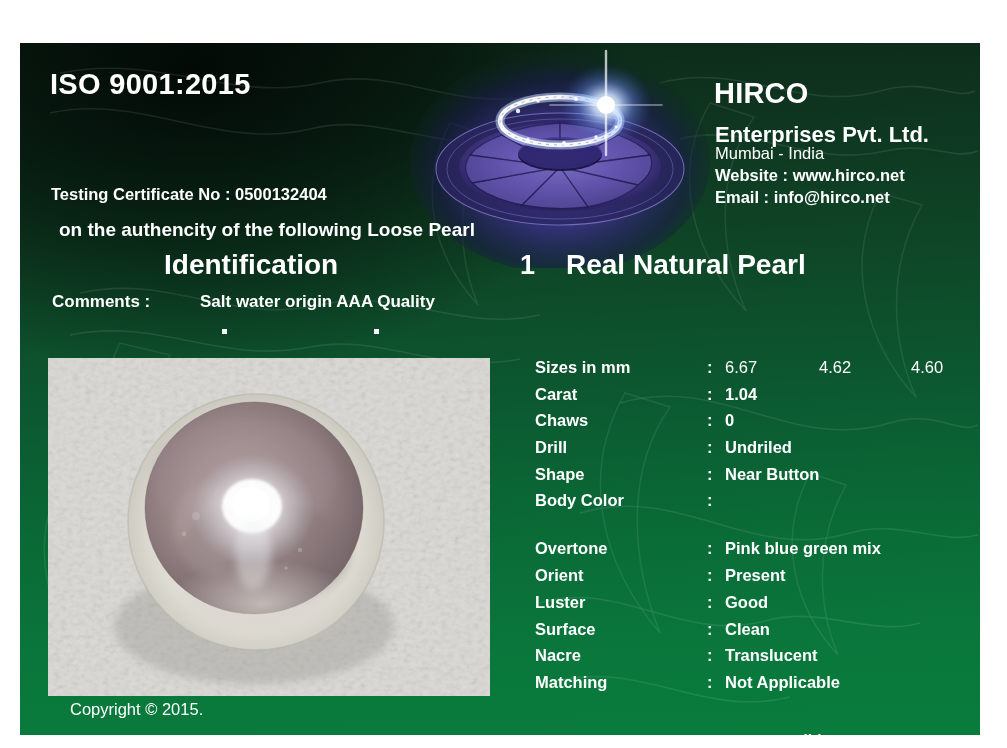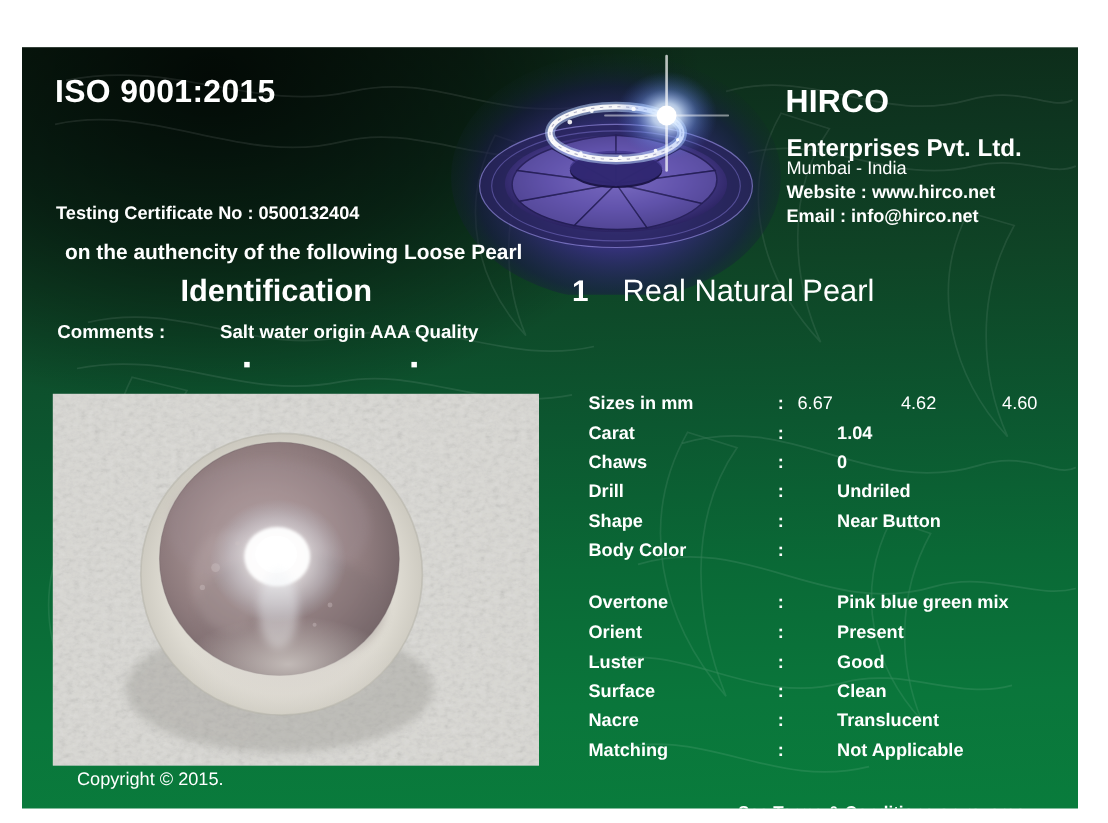--- a/index.html
+++ b/index.html
@@ -61,21 +61,21 @@
   #authenticity    { left: 29px;  top: 176px; font-size: 19px; font-weight: bold; margin-left: 10px; }
 
   #brand-name      { left: 694px; top: 34px;  font-size: 29px; font-weight: bold; letter-spacing: 0.2px;}
   #brand-l1        { left: 695px; top: 79px;  font-size: 22px; font-weight: bold; }
   #brand-l2        { left: 695px; top: 101px; font-size: 16.5px; font-weight: normal; }
   #brand-l3        { left: 695px; top: 123px; font-size: 16.5px; font-weight: bold; }
   #brand-l4        { left: 695px; top: 145px; font-size: 16.5px; font-weight: bold; }
 
   #identification  { left: 144px; top: 206px; font-size: 28px; font-weight: bold; }
   #item-number     { left: 500px; top: 207px; font-size: 27px; font-weight: bold; }
-  #item-name       { left: 546px; top: 206px; font-size: 28px; font-weight: normal; }
+  #item-name       { left: 546px; top: 206px; font-size: 28px; font-weight: bold; }
 
   #comments-label  { left: 32px;  top: 249px; font-size: 17px; font-weight: bold; }
   #comments-value  { left: 180px; top: 249px; font-size: 17px; font-weight: bold; }
 
   .dot {
     position: absolute; width: 5px; height: 5px; background: #ffffff;
   }
   #dot-1 { left: 202px; top: 286px; }
   #dot-2 { left: 354px; top: 286px; }
 
@@ -108,21 +108,20 @@
     white-space: nowrap;
   }
   .spec-colon {
     position: absolute; left: 172px; top: 0;
     font-size: 16.5px; font-weight: bold; color: #ffffff;
   }
   .spec-value {
     position: absolute; left: 190px; top: 0;
     font-size: 16.5px; font-weight: bold; color: #ffffff;
     white-space: nowrap;
-    margin-left: 36px;
   }
   .spec-row.tall { height: 48px; }
   .spec-value.wrap { white-space: normal; width: 200px; line-height: 21px; }
   .size-cell { position: absolute; top: 0; font-size: 16.5px; font-weight: normal; color: #ffffff; }
   .size-cell.s0 { left: 190px; }
   .size-cell.s1 { left: 284px; }
   .size-cell.s2 { left: 376px; }
 
   #copyright  { left: 50px;  top: 657px; font-size: 16.5px; font-weight: normal; }
   #terms      { left: 651px; top: 688px; font-size: 15.5px; font-weight: bold; }

